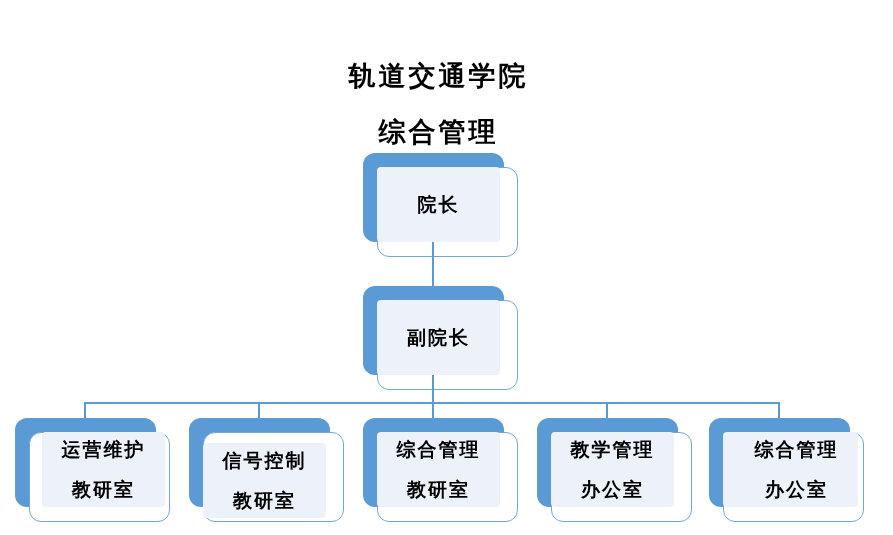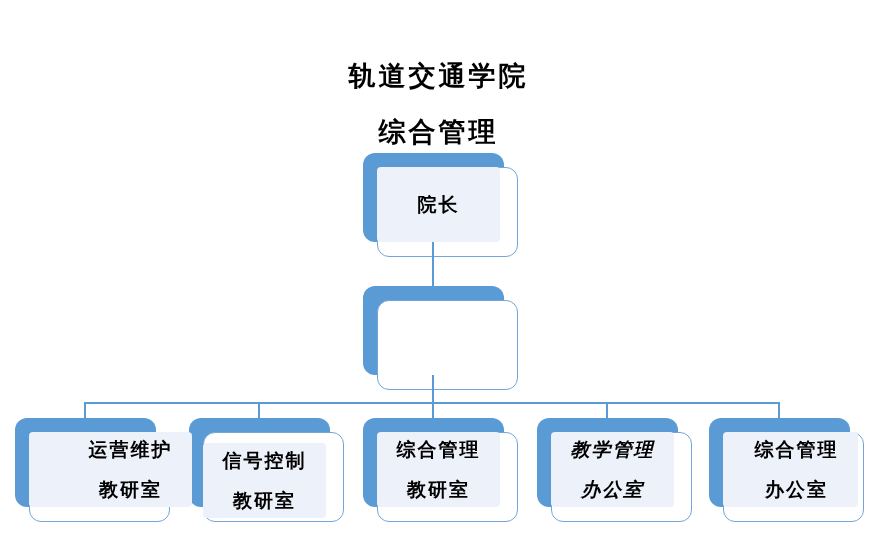--- a/index.html
+++ b/index.html
@@ -61,26 +61,29 @@
 
   </div>
   <div class="inner" style="position:absolute;left:377px;top:167px;z-index:3;">
     <span class="lbl">院长</span>
   </div>
 
   <div class="node" style="left:363px;top:286px;">
     <div class="back"></div>
     <div class="front"></div>
   </div>
+  <div class="inner" style="position:absolute;left:377px;top:300px;z-index:3;">
+    <span class="lbl">副院长</span>
+  </div>
 
   <div class="node" style="left:15px;top:418px;">
     <div class="back"></div>
     <div class="front"></div>
   </div>
-  <div class="inner" style="position:absolute;left:29px;top:432px;z-index:3;padding-left:40px;">
+  <div class="inner" style="position:absolute;left:42px;top:432px;z-index:3;">
     <span class="lbl">运营维护</span>
     <span class="lbl">教研室</span>
   </div>
 
   <div class="node" style="left:189px;top:418px;">
     <div class="back"></div>
     <div class="front"></div>
   </div>
   <div class="inner" style="position:absolute;left:203px;top:443px;z-index:3;">
     <span class="lbl">信号控制</span>
@@ -93,21 +96,21 @@
   </div>
   <div class="inner" style="position:absolute;left:377px;top:432px;z-index:3;">
     <span class="lbl">综合管理</span>
     <span class="lbl">教研室</span>
   </div>
 
   <div class="node" style="left:537px;top:418px;">
     <div class="back"></div>
     <div class="front"></div>
   </div>
-  <div class="inner" style="position:absolute;left:551px;top:432px;z-index:3;font-style:italic;">
+  <div class="inner" style="position:absolute;left:551px;top:432px;z-index:3;">
     <span class="lbl">教学管理</span>
     <span class="lbl">办公室</span>
   </div>
 
   <div class="node" style="left:709px;top:418px;">
     <div class="back"></div>
     <div class="front"></div>
   </div>
   <div class="inner" style="position:absolute;left:723px;top:432px;z-index:3;padding-left:12px;">
     <span class="lbl">综合管理</span>

